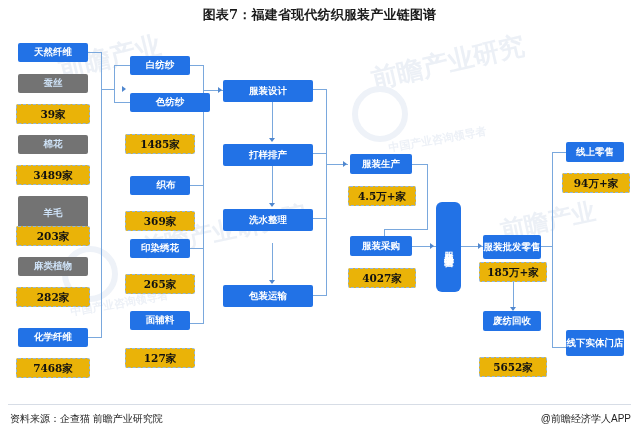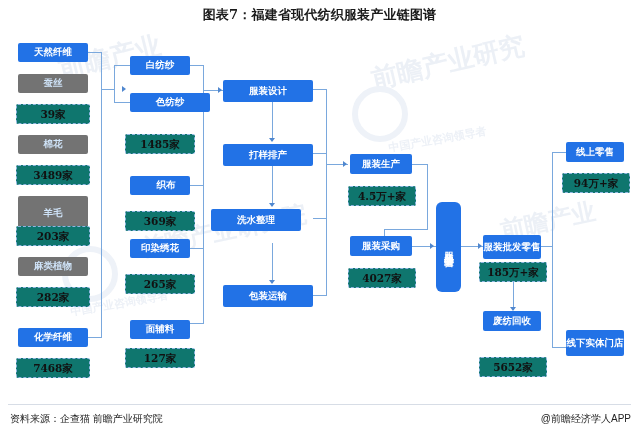--- a/index.html
+++ b/index.html
@@ -37,21 +37,21 @@
     position:absolute;box-sizing:border-box;
     display:flex;align-items:center;justify-content:center;
     text-align:center;line-height:1.15;
     border-radius:2px;
     font-size:9.5px;
     z-index:5;
   }
   .bx.dark{background:#2272e6;color:#ffffff;font-weight:bold;}
   .bx.light{background:#737373;color:#cfe3f8;font-weight:bold;}
   .bx.cnt{
-    background:#0f766e;color:#111111;font-weight:bold;
+    background:#eab308;color:#111111;font-weight:bold;
     border:1px dashed #8fb6e2;border-radius:2px;font-size:10.5px;
     font-family:"DejaVu Serif","Liberation Serif",serif;
   }
   .bx.vert{
     writing-mode:vertical-rl;text-orientation:upright;
     letter-spacing:1px;border-radius:6px;
   }
 
   
   .ln{position:absolute;background:#7aa8dd;z-index:1;}
@@ -151,26 +151,26 @@
   <div class="bx dark" style="left:18px;top:328px;width:70px;height:19px;">化学纤维</div>
   <div class="bx cnt" style="left:16px;top:358px;width:74px;height:20px;">7468家</div>
 
   <div class="bx dark" style="left:130px;top:56px;width:60px;height:19px;">白纺纱</div>
   <div class="bx dark" style="left:130px;top:93px;width:80px;height:19px;">色纺纱</div>
   <div class="bx cnt" style="left:125px;top:134px;width:70px;height:20px;">1485家</div>
   <div class="bx dark" style="left:130px;top:176px;width:60px;height:19px;padding-left:12px;">织布</div>
   <div class="bx cnt" style="left:125px;top:211px;width:70px;height:20px;">369家</div>
   <div class="bx dark" style="left:130px;top:239px;width:60px;height:19px;">印染绣花</div>
   <div class="bx cnt" style="left:125px;top:274px;width:70px;height:20px;">265家</div>
-  <div class="bx dark" style="left:130px;top:320px;width:60px;height:19px;">面辅料</div>
+  <div class="bx dark" style="left:130px;top:311px;width:60px;height:19px;">面辅料</div>
   <div class="bx cnt" style="left:125px;top:348px;width:70px;height:20px;">127家</div>
 
   <div class="bx dark" style="left:223px;top:80px;width:90px;height:22px;">服装设计</div>
   <div class="bx dark" style="left:223px;top:144px;width:90px;height:22px;">打样排产</div>
-  <div class="bx dark" style="left:211px;top:209px;width:90px;height:22px;">洗水整理</div>
+  <div class="bx dark" style="left:223px;top:209px;width:90px;height:22px;">洗水整理</div>
   <div class="bx dark" style="left:223px;top:285px;width:90px;height:22px;">包装运输</div>
 
   <div class="bx dark" style="left:350px;top:154px;width:62px;height:20px;">服装生产</div>
   <div class="bx cnt" style="left:348px;top:186px;width:68px;height:20px;">4.5万+家</div>
   <div class="bx dark" style="left:350px;top:236px;width:62px;height:20px;">服装采购</div>
   <div class="bx cnt" style="left:348px;top:268px;width:68px;height:20px;">4027家</div>
 
   <div class="bx dark vert" style="left:436px;top:202px;width:25px;height:90px;">服装品牌运营</div>
 
   <div class="bx dark" style="left:483px;top:235px;width:58px;height:24px;">服装批发零售</div>

